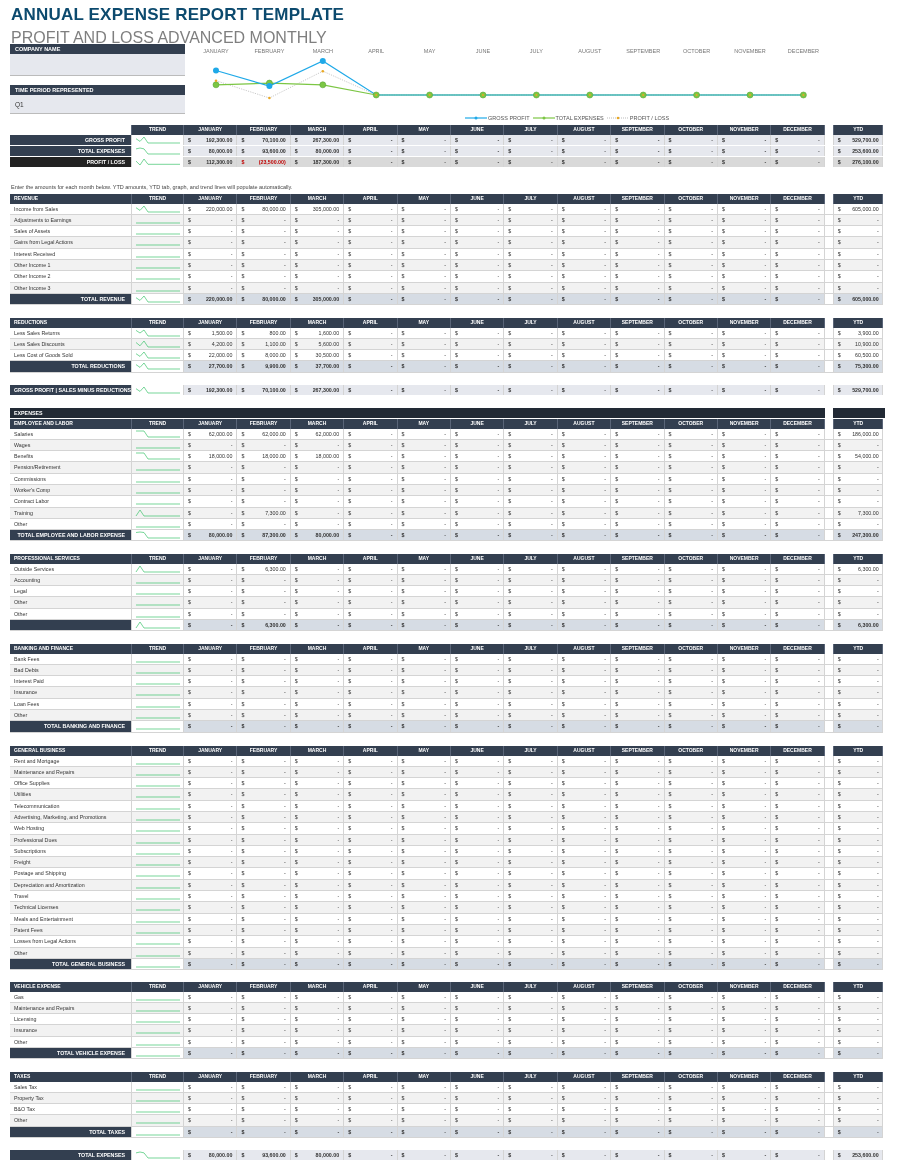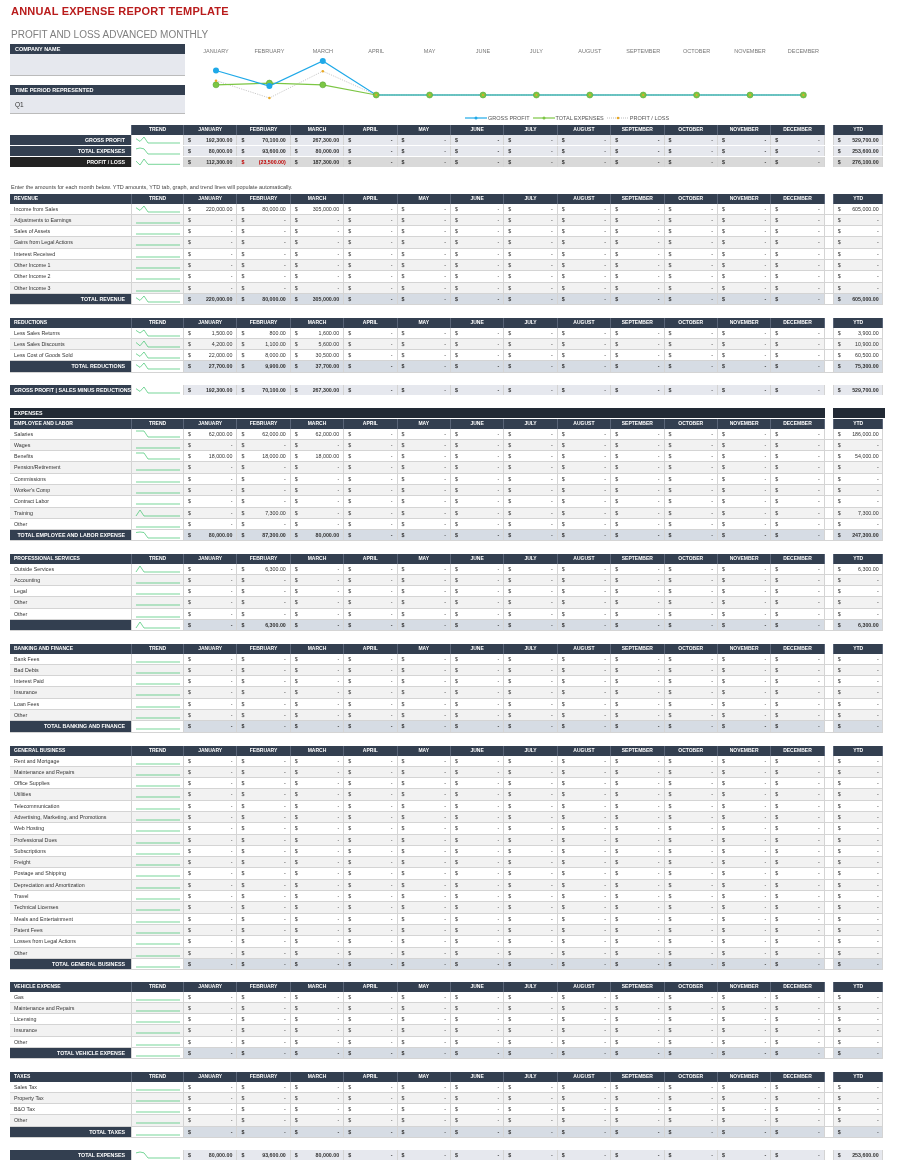--- a/index.html
+++ b/index.html
@@ -1,18 +1,18 @@
 <!DOCTYPE html>
 <html><head>
 <meta charset="utf-8">
 <style>
   * { box-sizing: border-box; margin: 0; padding: 0; }
   body { width: 900px; height: 1175px; background: #fff; font-family: "Liberation Sans", sans-serif; color: #333; position: relative; overflow: hidden; }
-  .title { position: absolute; left: 11px; top: 5px; font-size: 11px; font-weight: bold; color: #b91c1c; letter-spacing: 0.2px; }
-  .subtitle { position: absolute; left: 11px; top: 29px; font-size: 10px; color: #7f7f7f; }
+  .title { position: absolute; left: 11px; top: 5px; font-size: 17px; font-weight: bold; color: #0c4a6e; letter-spacing: 0.2px; }
+  .subtitle { position: absolute; left: 11px; top: 29px; font-size: 16px; color: #7f7f7f; }
   .infobox { position: absolute; left: 10px; width: 175px; }
   .infobox .hd { background: #333f50; color: #fff; font-size: 5.5px; font-weight: bold; height: 10px; line-height: 10px; padding-left: 5px; }
   .infobox .bd { background: #e6e8ee; height: 19px; font-size: 6.5px; line-height: 19px; padding-left: 5px; color: #333; border-bottom: 1px solid #bbb; }
   .chart { position: absolute; left: 190px; top: 40px; width: 650px; height: 85px; }
   .chart .mlabel { position: absolute; top: 8px; font-size: 5.5px; color: #777; transform: translateX(-50%); }
   .legend { position: absolute; left: 465px; top: 115px; font-size: 5.5px; color: #555; display: flex; gap: 3px; align-items: center; }
   .legend .li { display: flex; align-items: center; gap: 1px; }
   .legend svg { display: block; }
 
   .grid { position: absolute; left: 10px; }

